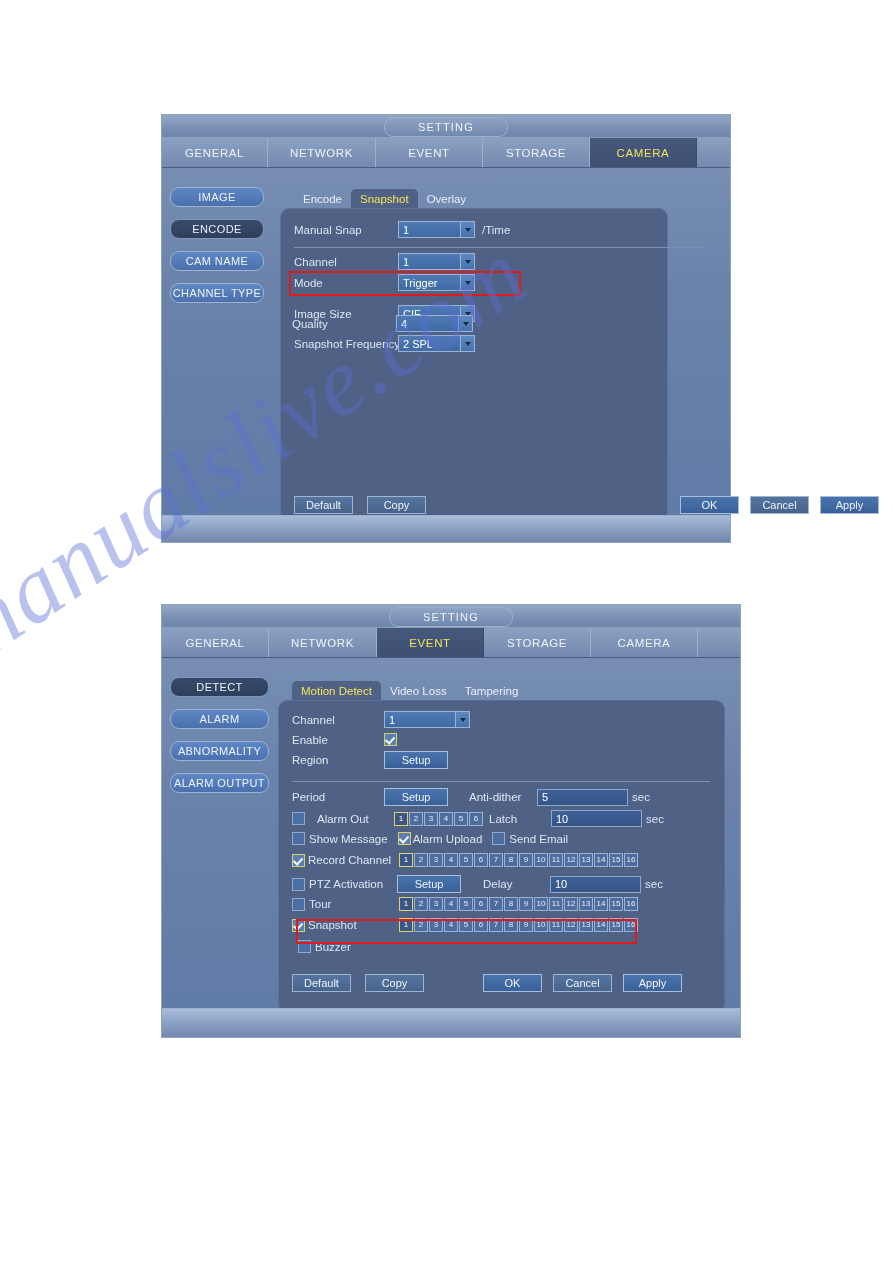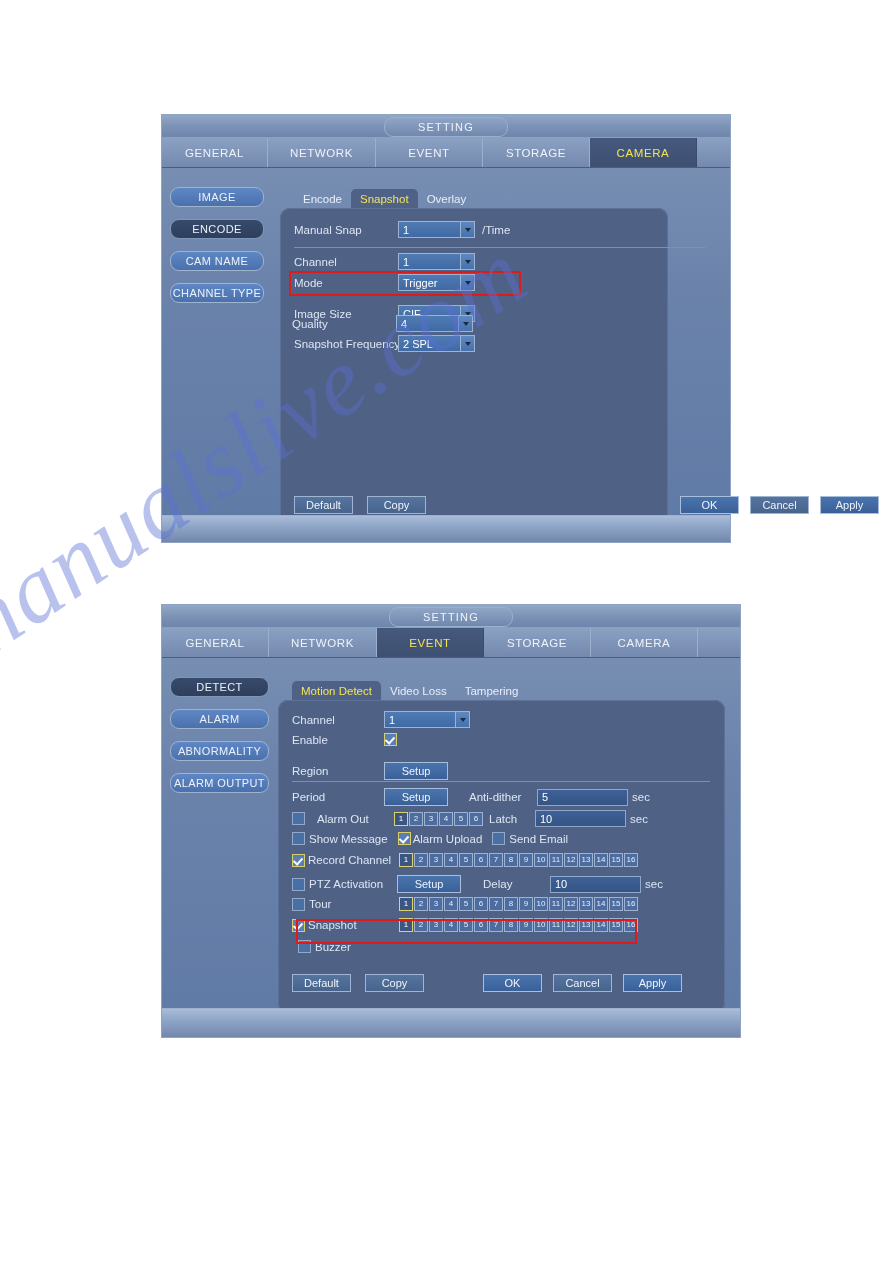--- a/index.html
+++ b/index.html
@@ -340,21 +340,21 @@
               <i class="caret"></i>
             </span>
         </div>
       </div>
 
       <div class="row" style="left:14px;top:33px;">
         <span class="lbl" style="width:92px">Enable</span>
         <span class="cb on"></span>
       </div>
 
-      <div class="row" style="left:14px;top:62px;">
+      <div class="row" style="left:14px;top:51px;">
         <span class="lbl" style="width:92px">Region</span>
         <div class="btn" style="width:62px">Setup</div>
       </div>
 
       <div class="divider" style="left:14px;top:81px;width:418px;"></div>
 
       <div class="row" style="left:14px;top:88px;">
         <span class="lbl" style="width:92px">Period</span>
         <div class="btn" style="width:62px">Setup</div>
         <span class="lbl" style="margin-left:21px;width:68px">Anti-dither</span>
@@ -366,21 +366,21 @@
         <span class="cb"></span>
         <span class="lbl" style="margin-left:12px;width:77px">Alarm Out</span>
         <span class="chips">
           <span class="chip sel">1</span>
           <span class="chip">2</span>
           <span class="chip">3</span>
           <span class="chip">4</span>
           <span class="chip">5</span>
           <span class="chip">6</span>
         </span>
-        <span class="lbl" style="margin-left:6px;width:46px">Latch</span>
+        <span class="lbl" style="margin-left:6px;width:62px">Latch</span>
         <div class="txt" style="width:85px">10</div>
         <span class="lbl" style="margin-left:4px">sec</span>
       </div>
 
       <div class="row" style="left:14px;top:132px;">
         <span class="cb"></span>
         <span class="lbl" style="margin-left:4px">Show Message</span>
         <span class="cb on" style="margin-left:10px"></span>
         <span class="lbl" style="margin-left:2px">Alarm Upload</span>
         <span class="cb" style="margin-left:10px"></span>

